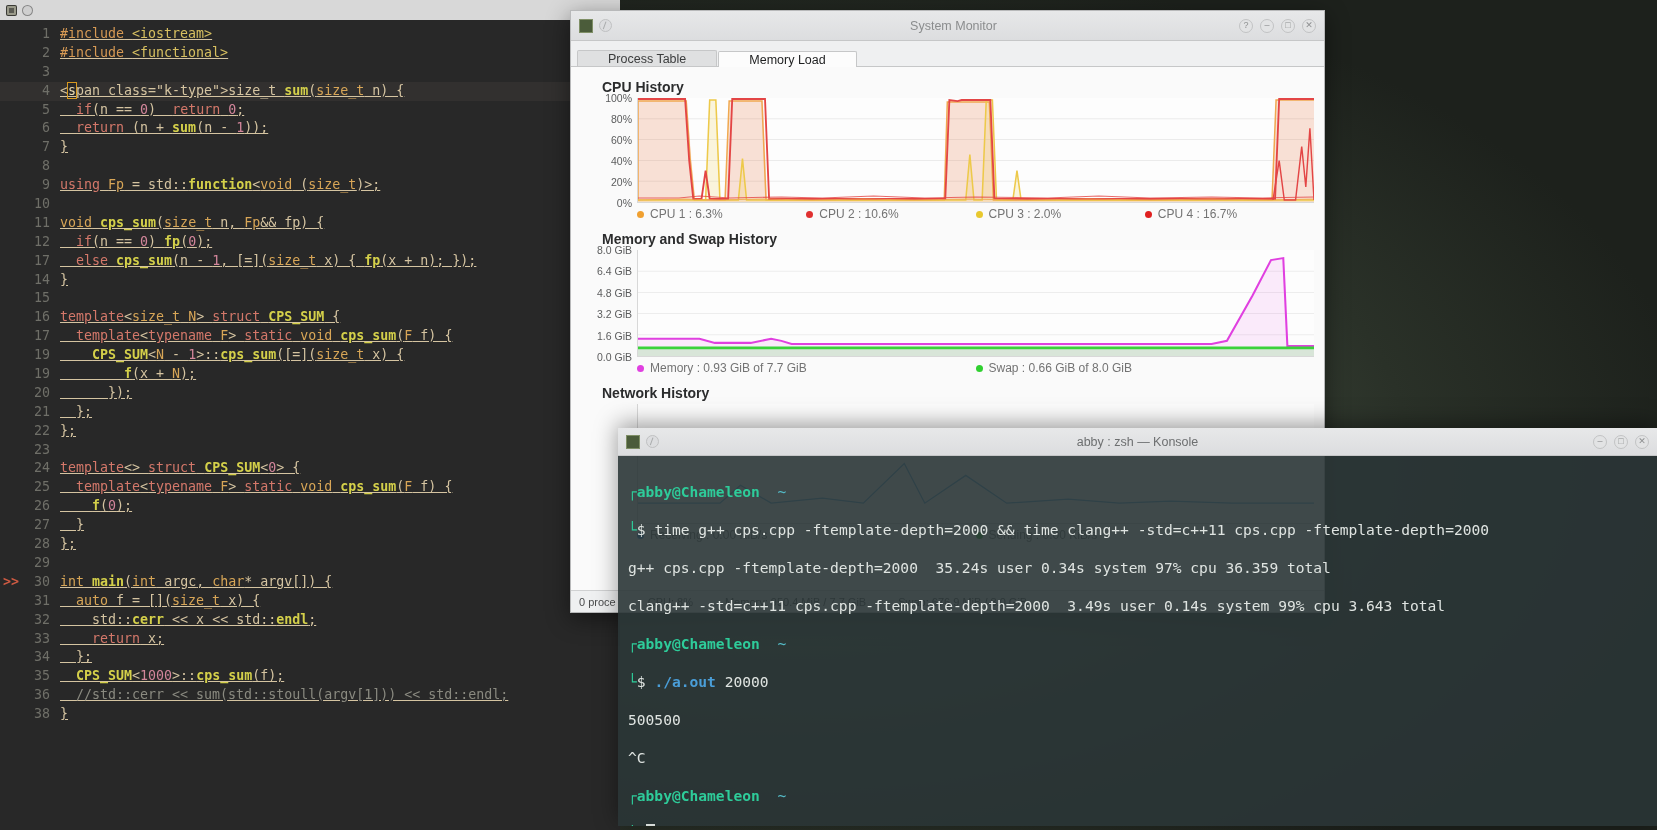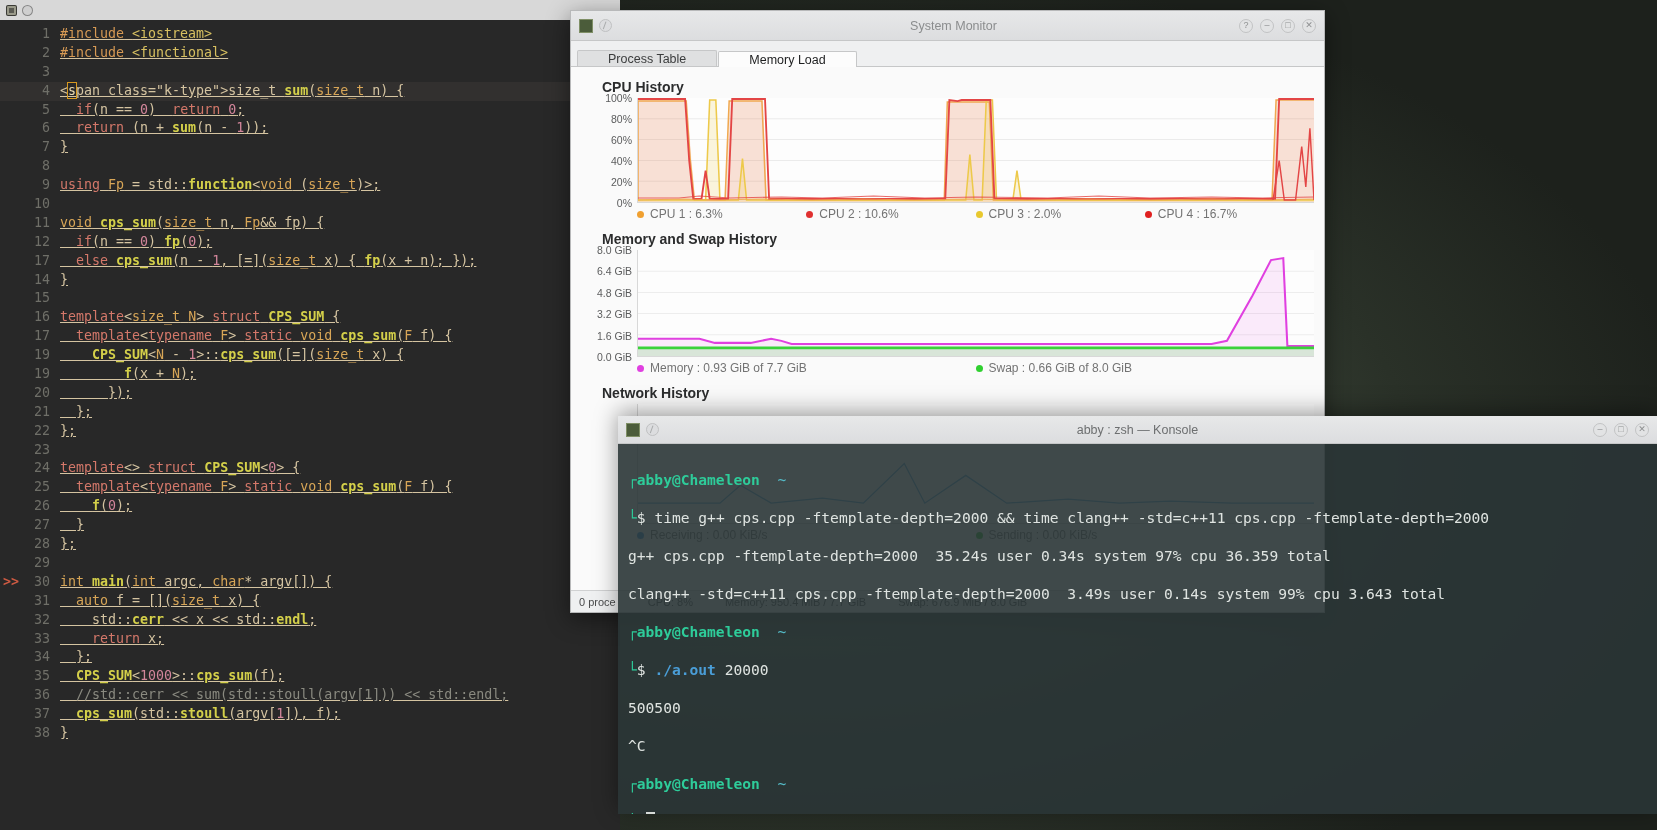--- a/index.html
+++ b/index.html
@@ -102,21 +102,21 @@
   .legend { display: flex; padding: 4px 0 6px 56px; }
   .leg-item { flex: 1; display: flex; align-items: center; font-size: 12px; color: #737373; }
   .dot { width: 7px; height: 7px; border-radius: 50%; margin-right: 6px; flex: 0 0 7px; }
   .sm-statusbar { height: 22px; flex: 0 0 22px; display: flex; align-items: center;
                   font-size: 11px; color: #4a4b4c; background: #eff0f1;
                   border-top: 1px solid #d0d1d2; padding: 0 8px; }
   .sb-cell { margin-right: 32px; white-space: nowrap; }
 
   
   .konsole {
-    position: absolute; left: 618px; top: 416px; width: 1039px; height: 398px;
+    position: absolute; left: 618px; top: 428px; width: 1039px; height: 398px;
     display: flex; flex-direction: column;
     box-shadow: 0 -4px 22px rgba(0,0,0,.4);
   }
   .k-titlebar {
     height: 28px; flex: 0 0 28px;
     background: linear-gradient(#e7e8e9, #dcdddf);
     border-bottom: 1px solid #c6c7c8;
     display: flex; align-items: center; padding: 0 8px; position: relative;
   }
   .k-title { position: absolute; left: 0; right: 0; text-align: center;
@@ -176,21 +176,20 @@
       <div class="vline"><span class="sign"></span><span class="lnum">27</span><span class="vtext k-plain">  }</span></div>
       <div class="vline"><span class="sign"></span><span class="lnum">28</span><span class="vtext k-plain">};</span></div>
       <div class="vline"><span class="sign"></span><span class="lnum">29</span><span class="vtext k-plain"></span></div>
       <div class="vline"><span class="sign">&gt;&gt;</span><span class="lnum">30</span><span class="vtext k-plain"><span class="k-type">int</span> <span class="k-fn">main</span>(<span class="k-type">int</span> <span class="k-under k-plain">argc</span>, <span class="k-type">char</span>* argv[]) {</span></div>
       <div class="vline"><span class="sign"></span><span class="lnum">31</span><span class="vtext k-plain">  <span class="k-type">auto</span> f = [](<span class="k-type">size_t</span> x) {</span></div>
       <div class="vline"><span class="sign"></span><span class="lnum">32</span><span class="vtext k-plain"><span class="k-ind">    </span>std::<span class="k-fn">cerr</span> &lt;&lt; x &lt;&lt; std::<span class="k-fn">endl</span>;</span></div>
       <div class="vline"><span class="sign"></span><span class="lnum">33</span><span class="vtext k-plain"><span class="k-ind">    </span><span class="k-kw">return</span> x;</span></div>
       <div class="vline"><span class="sign"></span><span class="lnum">34</span><span class="vtext k-plain">  };</span></div>
       <div class="vline"><span class="sign"></span><span class="lnum">35</span><span class="vtext k-plain">  <span class="k-fn">CPS_SUM</span>&lt;<span class="k-num">1000</span>&gt;::<span class="k-fn">cps_sum</span>(f);</span></div>
       <div class="vline"><span class="sign"></span><span class="lnum">36</span><span class="vtext k-plain"><span class="k-cmt">  //std::cerr &lt;&lt; sum(std::stoull(argv[1])) &lt;&lt; std::endl;</span></span></div>
-      <div class="vline"><span class="sign"></span><span class="lnum">37</span><span class="vtext k-plain">  <span class="k-fn">cps_sum</span>(std::<span class="k-fn">stoull</span>(argv[<span class="k-num">1</span>]), f);</span></div>
       <div class="vline"><span class="sign"></span><span class="lnum">38</span><span class="vtext k-plain">}</span></div>
     </div>
 </div>
 
 <div class="sysmon">
   <div class="sm-titlebar">
     <div class="sm-icon-app"></div>
     <div class="sm-icon-pin"></div>
     <div class="sm-title">System Monitor</div>
     <div class="sm-win-btns">

